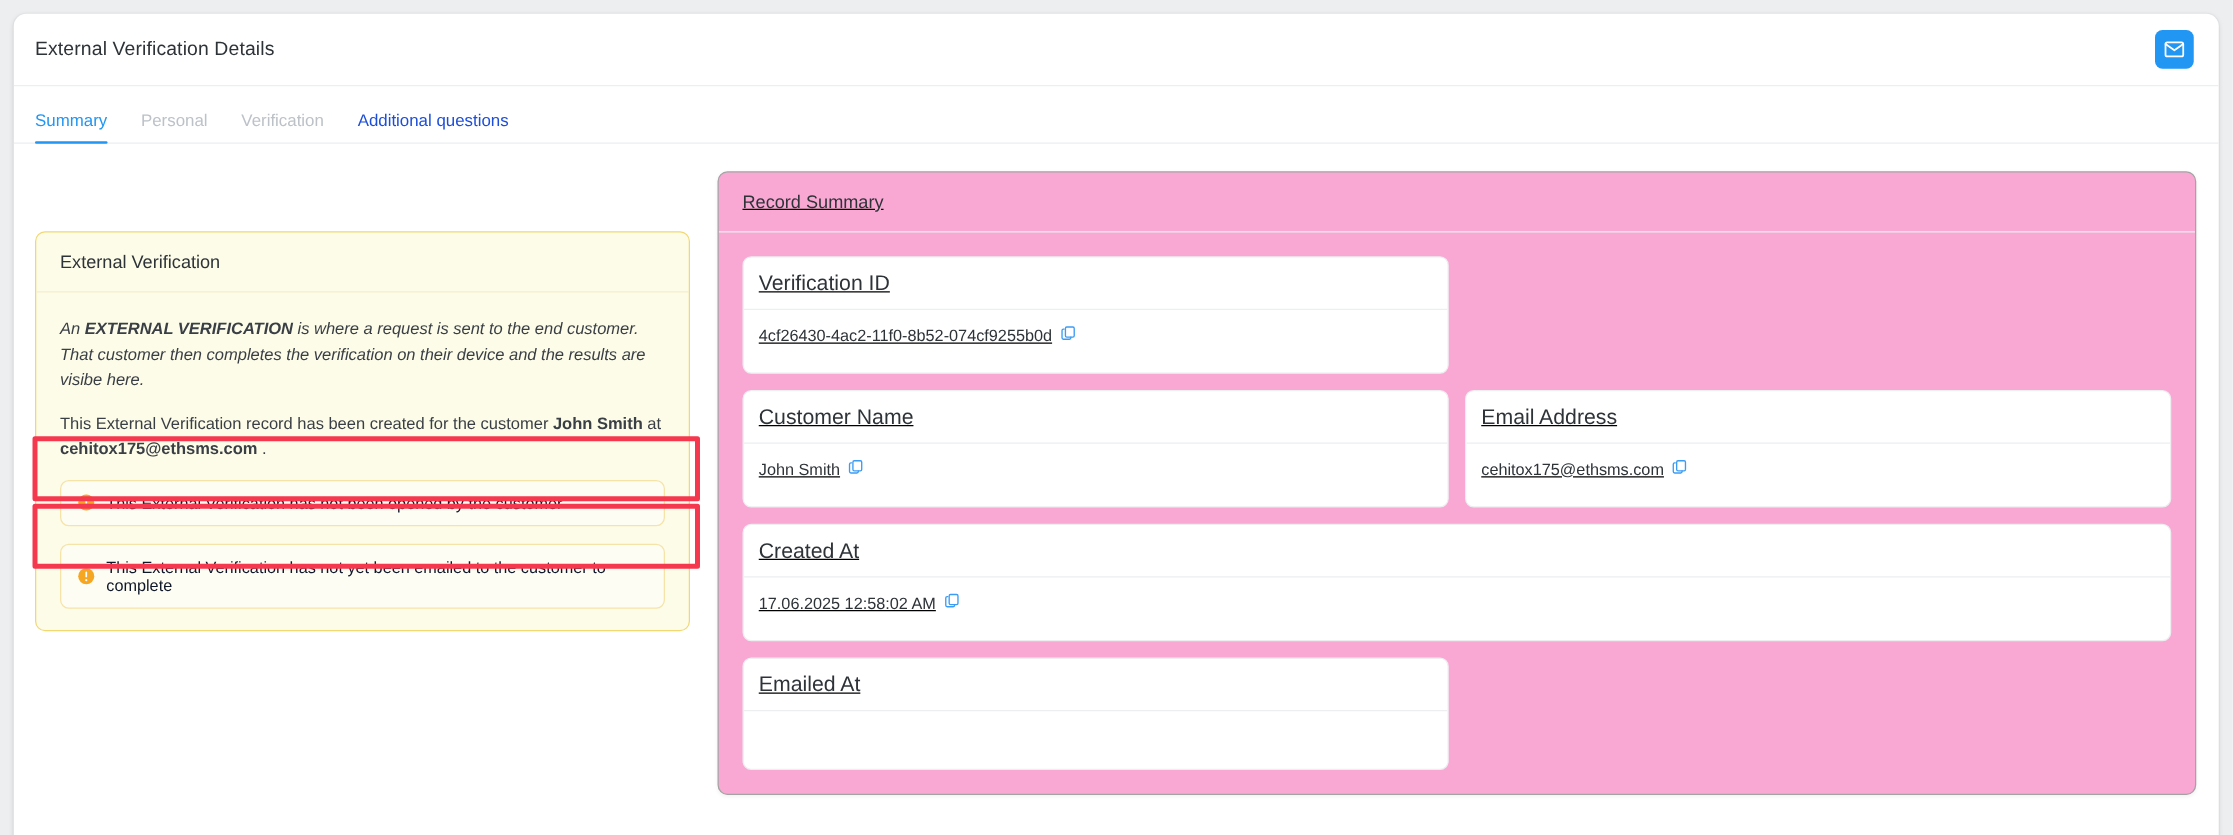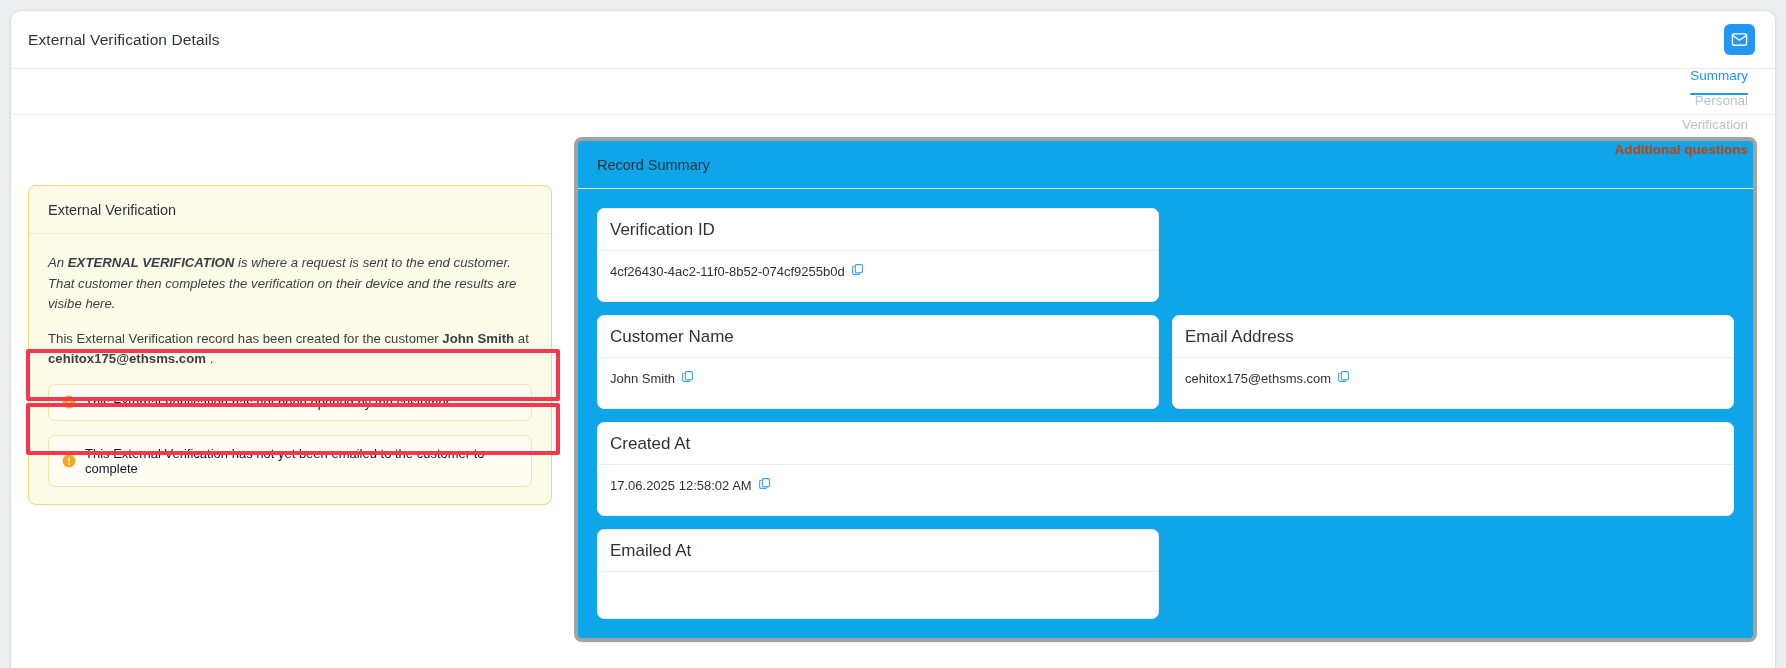--- a/index.html
+++ b/index.html
@@ -33,34 +33,33 @@
     background: #2196f3; border: none; cursor: pointer;
     display: flex; align-items: center; justify-content: center;
   }
   .mail-btn svg { display: block; }
 
   
   .tabs {
     height: 46px; display: flex; align-items: flex-end;
     padding-left: 17px; border-bottom: 1px solid #eceef0;
     gap: 0;
-    flex-direction: column;
   }
   .tab {
     font-size: 13.5px; padding: 0 14px 11px 0; margin-right: 13px;
     position: relative; cursor: pointer; background: none; border: none;
     font-family: inherit; line-height: 1;
   }
   .tab.active { color: #2196f3; }
   .tab.active::after {
     content: ""; position: absolute; left: 0; right: 14px; bottom: -1px;
     height: 2px; background: #2196f3; border-radius: 2px;
   }
   .tab.disabled { color: #bcc2c8; cursor: default; }
-  .tab.normal { color: #c2410c; font-weight: bold; }
+  .tab.normal { color: #1d4ed8; }
 
   
   .body { display: flex; padding: 22px 18px 0 17px; gap: 22px; align-items: flex-start; }
 
   
   .left-col { width: 524px; position: relative; flex: none; margin-top: 48px; }
   .yellow-panel {
     border: 1px solid #f2d873;
     border-radius: 8px;
     background: #fdfce8;
@@ -93,23 +92,24 @@
   .red-box {
     position: absolute; border: 4px solid #f5384e; border-radius: 2px;
     pointer-events: none;
   }
   #red-box-1 { left: -2px; top: 164px; width: 534px; height: 52px; }
   #red-box-2 { left: -2px; top: 218px; width: 534px; height: 52px; }
 
   
   .right-col { flex: 1; }
   .summary-card {
-    border: 4px solid #a3a3a3; border-radius: 8px; background: #0ea5e9;
+    border: 1px solid #a3a3a3; border-radius: 8px; background: #f9a8d4;
     box-shadow: 0 1px 3px rgba(0,0,0,0.05);
     overflow: hidden;
+    text-decoration: underline;
   }
   .summary-head {
     padding: 16px 19px 15px 19px; border-bottom: 1px solid #eceef0;
     font-size: 14.5px; color: #2e3338;
   }
   .summary-body { padding: 19px; display: flex; flex-direction: column; gap: 13px; }
   .field-row { display: flex; gap: 13px; }
   .field {
     border: 1px solid #eceef0; border-radius: 7px; background: #fff;
     overflow: hidden; flex: 1;

